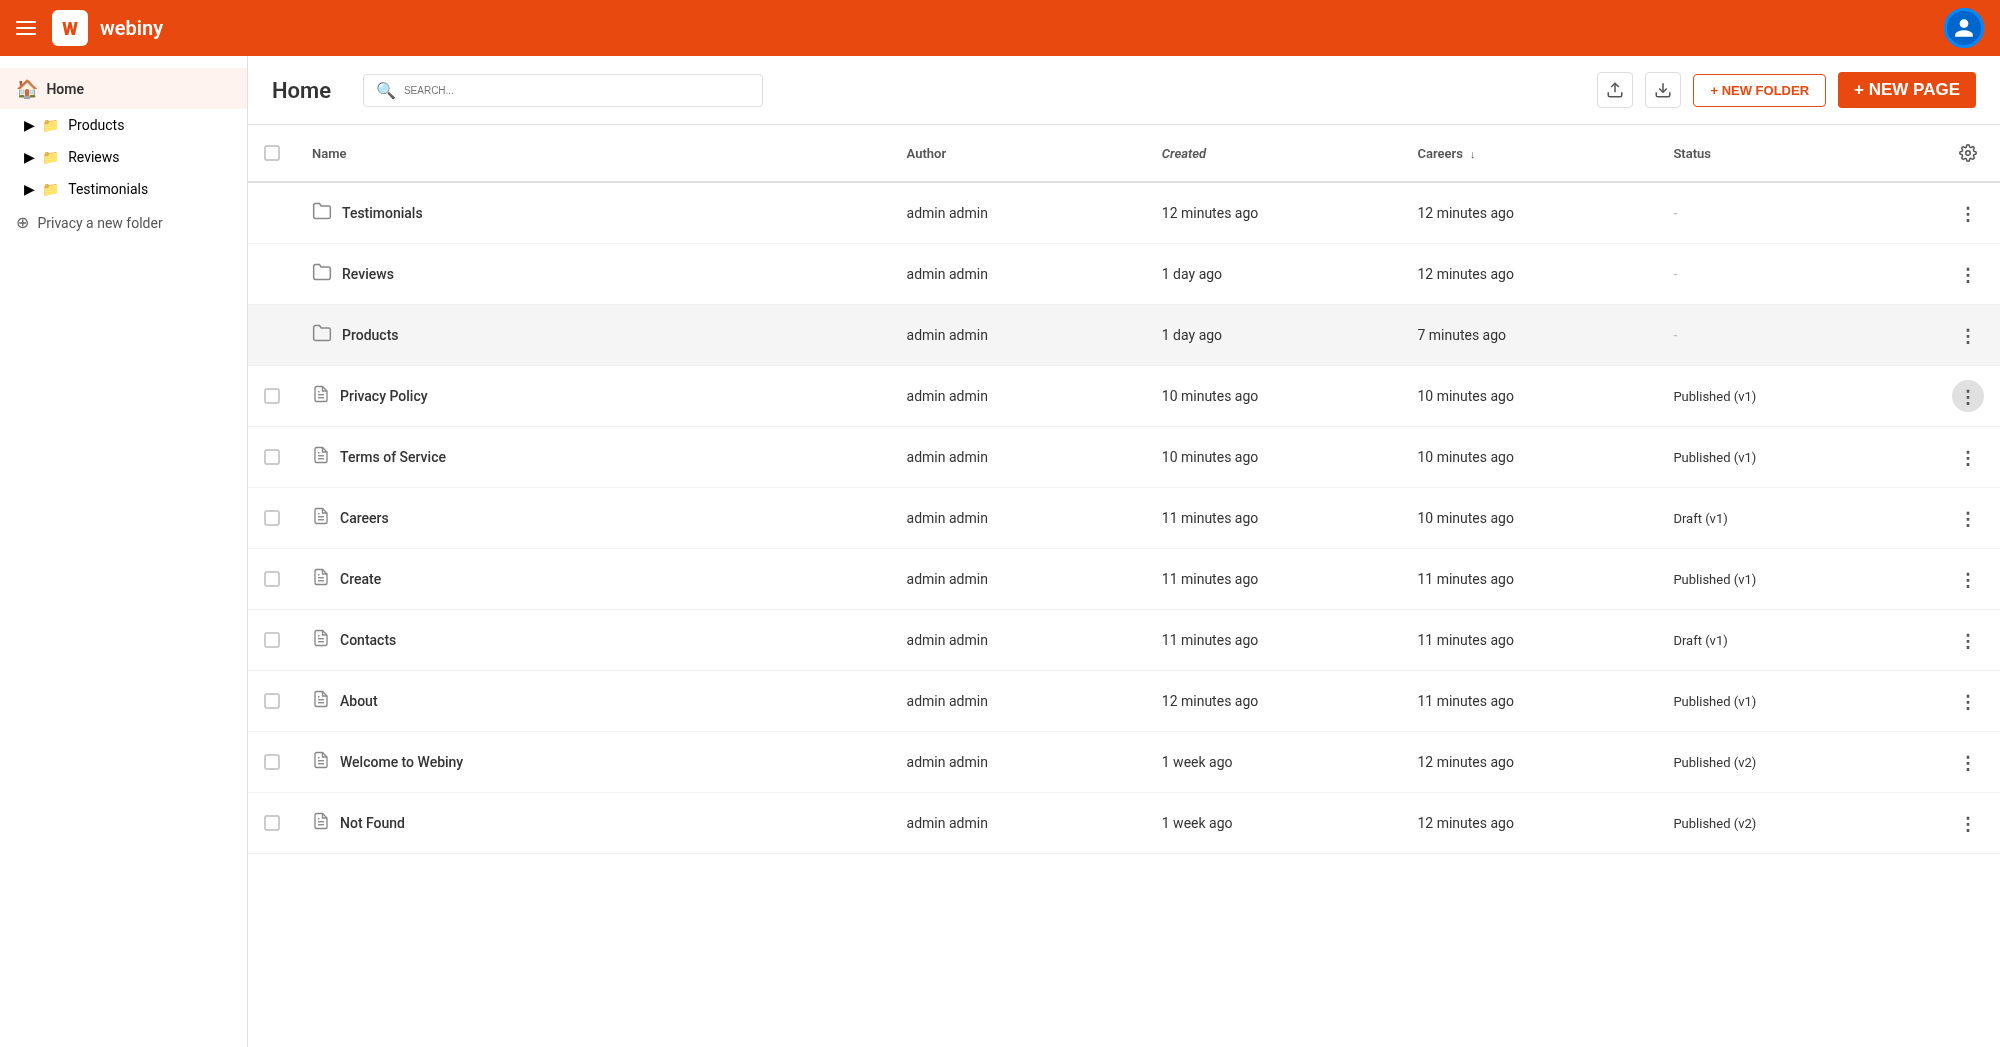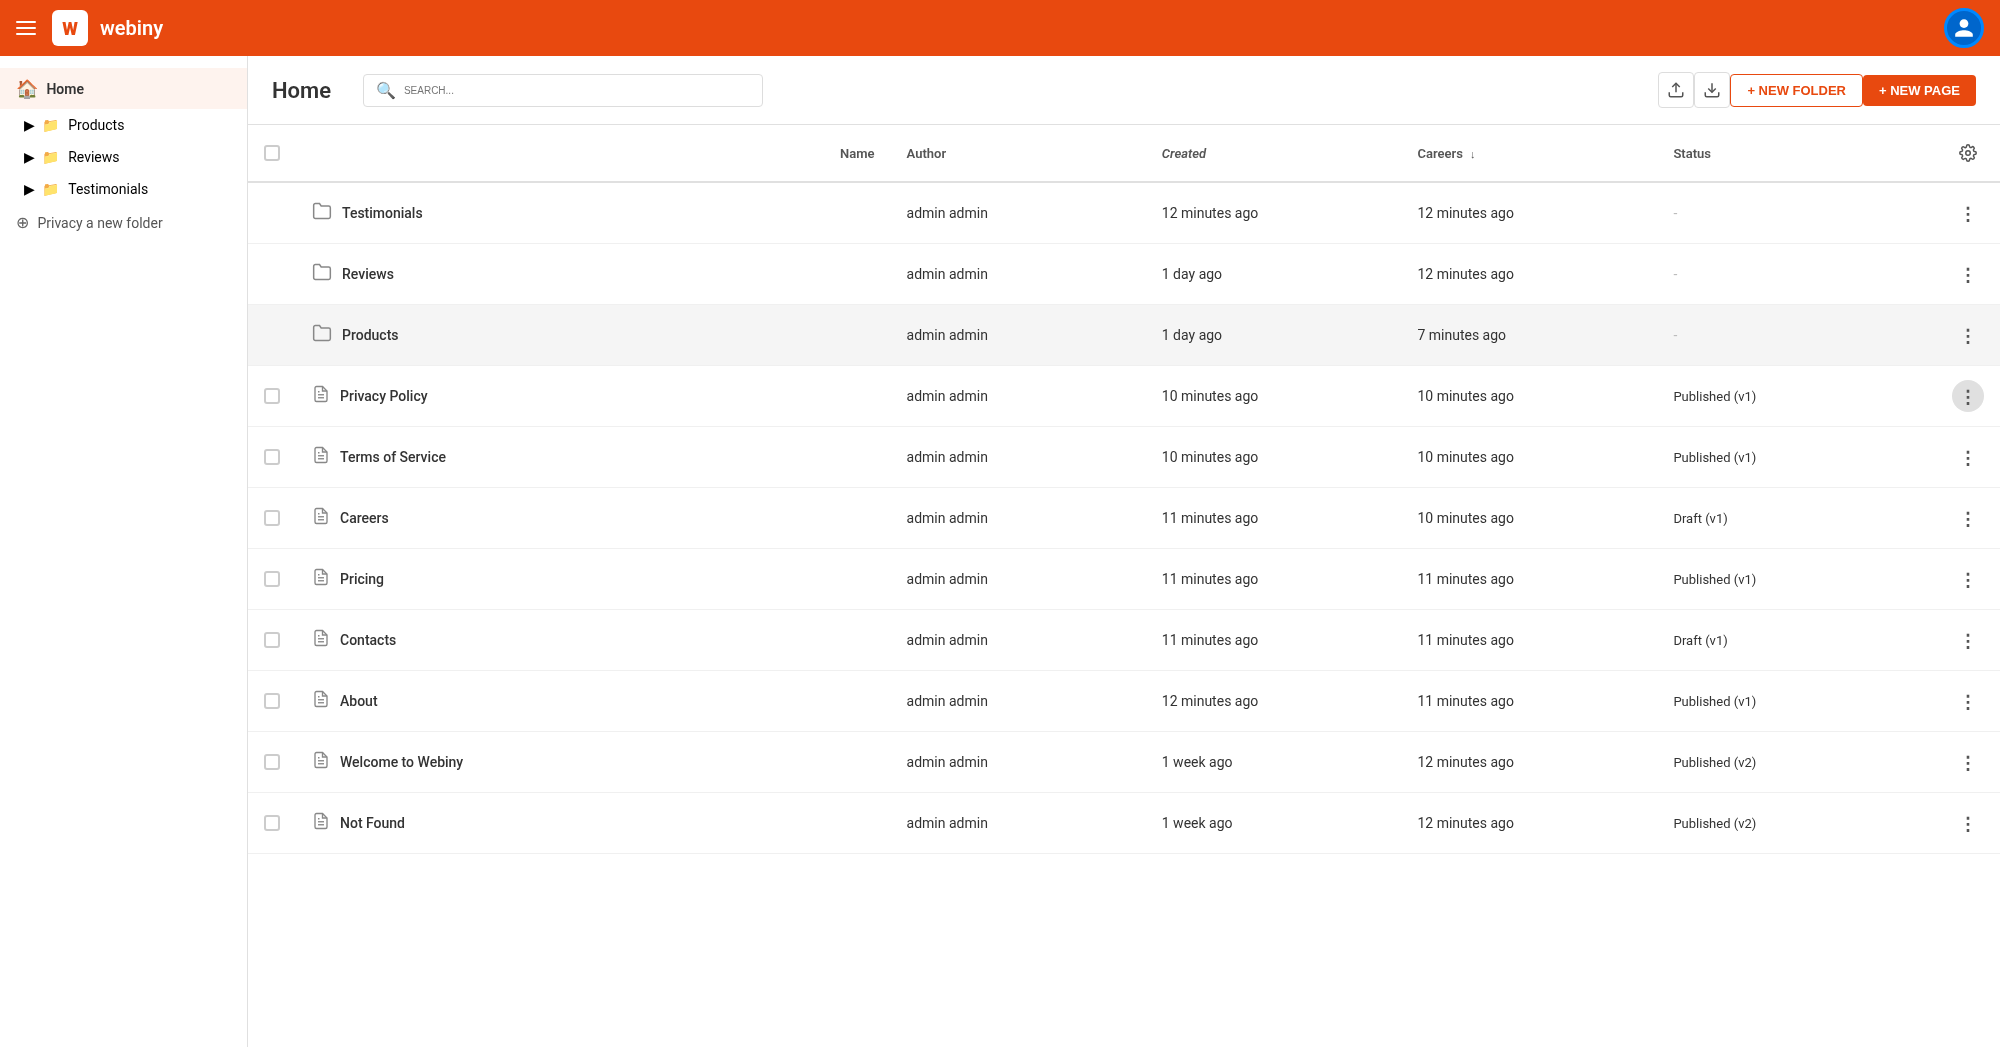--- a/index.html
+++ b/index.html
@@ -80,51 +80,51 @@
       flex: 1; max-width: 400px;
       display: flex; align-items: center;
       border: 1px solid #ddd; border-radius: 4px;
       padding: 6px 12px; gap: 8px; background: white;
     }
     .search-bar input {
       border: none; outline: none; font-size: 10px;
       color: #999; width: 100%; background: transparent;
     }
     .search-icon { color: #999; font-size: 16px; }
-    .header-actions { display: flex; align-items: center; margin-left: auto; }
+    .header-actions { display: flex; align-items: center; gap: 12px; margin-left: auto; }
     .icon-btn {
       width: 36px; height: 36px;
       border: 1px solid #ddd; border-radius: 4px;
       display: flex; align-items: center; justify-content: center;
       cursor: pointer; background: white; color: #555;
     }
     .btn-new-folder {
       display: flex; align-items: center; gap: 6px;
       padding: 8px 16px; border: 1.5px solid #E8490F;
       border-radius: 4px; color: #E8490F;
       background: white; cursor: pointer; font-weight: 600; font-size: 13px;
     }
     .btn-new-page {
       display: flex; align-items: center; gap: 6px;
       padding: 8px 16px; background: #E8490F;
       border: none; border-radius: 4px;
-      color: white; cursor: pointer; font-weight: 600; font-size: 13px;
+      color: white; cursor: pointer; font-weight: 600; font-size: 17px;
     }
 
     
     .table-container { width: 100%; }
     table { width: 100%; border-collapse: collapse; }
     thead tr { border-bottom: 2px solid #e0e0e0; }
     thead th {
       padding: 12px 16px;
       text-align: left;
       font-weight: 600; font-size: 13px; color: #555;
       white-space: nowrap;
     }
-    thead th.col-name { width: 35%; text-align: right; }
+    thead th.col-name { width: 35%; }
     thead th.col-author { width: 15%; }
     thead th.col-created { width: 15%; font-style: italic; }
     thead th.col-modified { width: 15%; }
     thead th.col-status { width: 15%; }
     thead th.col-actions { width: 5%; text-align: right; }
     tbody tr { border-bottom: 1px solid #f0f0f0; }
     tbody tr.highlighted { background: #f5f5f5; }
     tbody td { padding: 14px 16px; font-size: 14px; color: #333; }
     .checkbox-cell { width: 48px; }
     .name-cell { display: flex; align-items: center; gap: 10px; }
@@ -427,21 +427,21 @@
         <div class="name-cell">
           <span class="page-row-icon">
             <svg width="18" height="18" viewBox="0 0 24 24" fill="none" stroke="#888" stroke-width="1.8">
               <path d="M14 2H6a2 2 0 0 0-2 2v16a2 2 0 0 0 2 2h12a2 2 0 0 0 2-2V8z"></path>
               <polyline points="14 2 14 8 20 8"></polyline>
               <line x1="16" y1="13" x2="8" y2="13"></line>
               <line x1="16" y1="17" x2="8" y2="17"></line>
               <polyline points="10 9 9 9 8 9"></polyline>
             </svg>
           </span>
-          <span class="row-name">Pricing</span>
+          <span class="row-name">Create</span>
         </div>
       </td>
       <td>admin admin</td>
       <td>11 minutes ago</td>
       <td>11 minutes ago</td>
       <td><span class="status-badge">Published (v1)</span></td>
       <td style="text-align:right">
         <div class="more-btn">⋮</div>
       </td>
     </tr>

